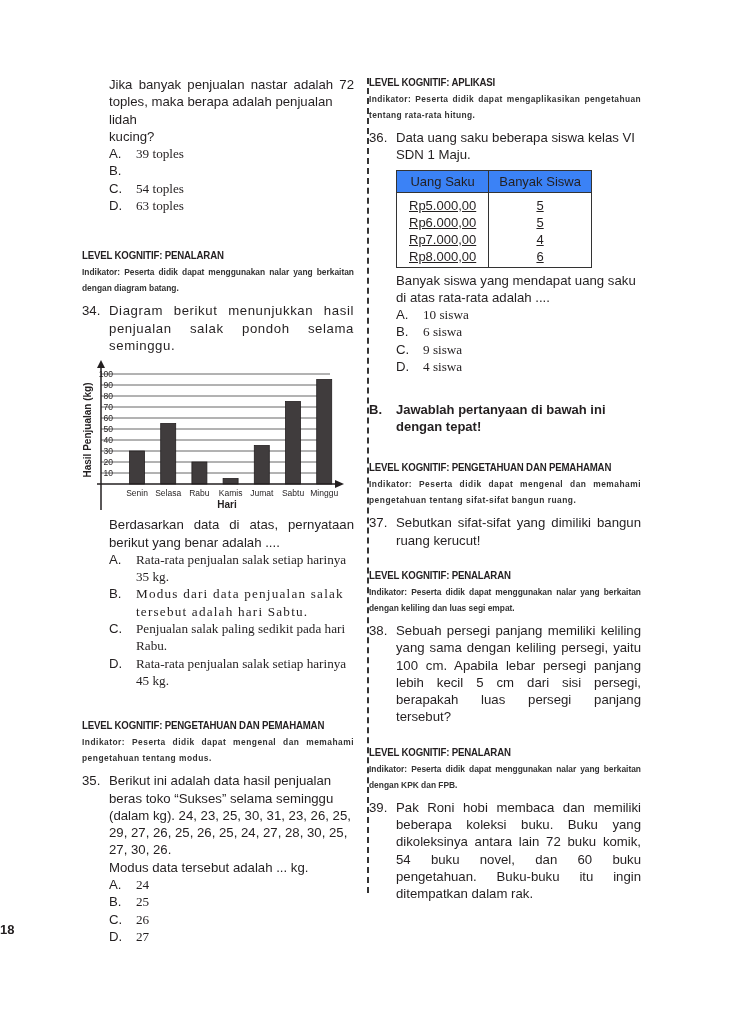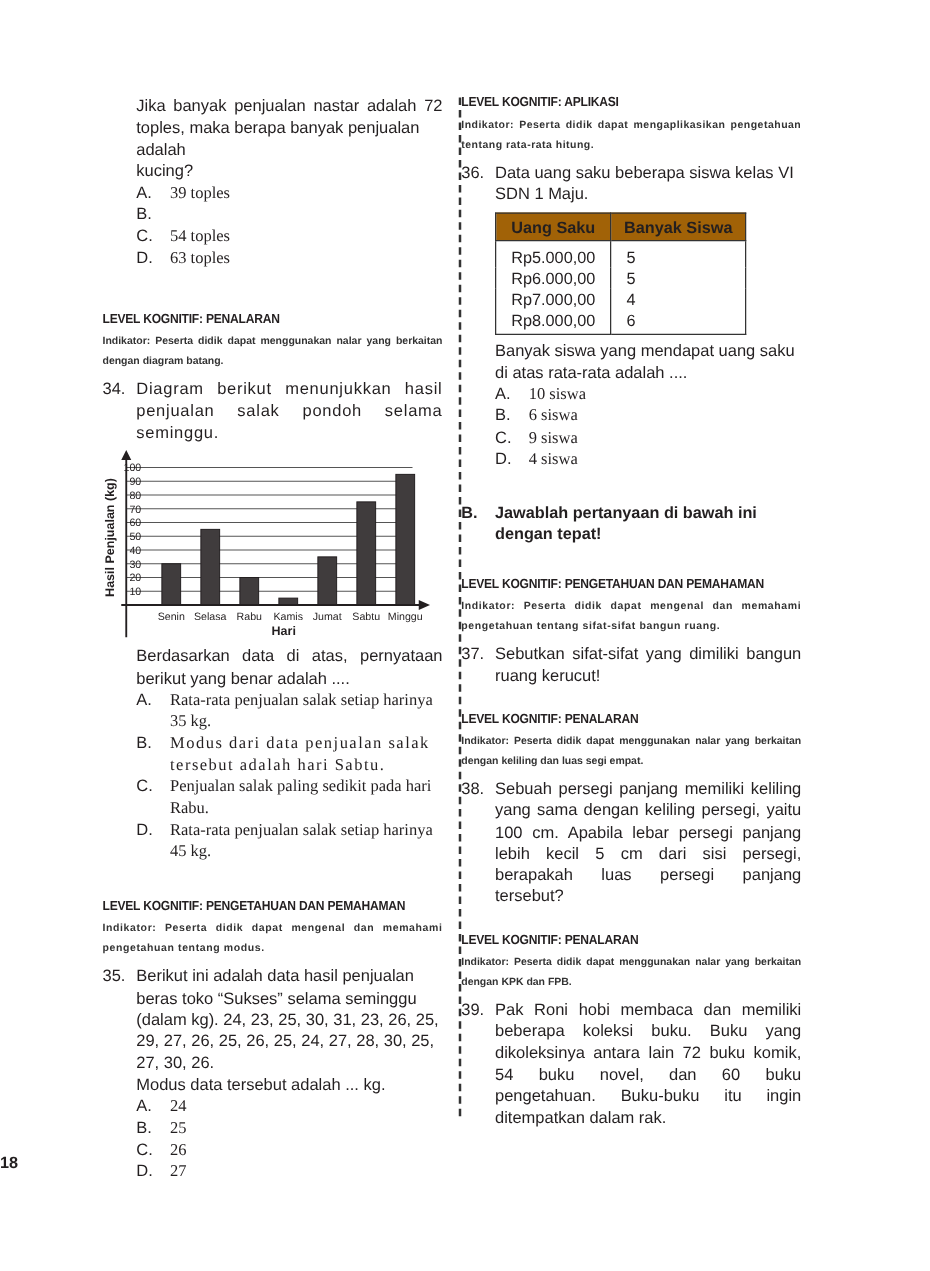--- a/index.html
+++ b/index.html
@@ -19,38 +19,38 @@
   .qbody { flex: 1; }
   .opt { display: flex; }
   .opt-l { width: 27px; flex: none; }
   .opt-t { flex: 1; font-family: Liberation Serif, serif; }
   .level { font-family: "Liberation Sans", sans-serif; font-weight: bold; font-size: 10.5px;
            letter-spacing: -0.2px; transform: scaleX(0.92); transform-origin: left; margin-bottom: 3px; }
   .indikator { font-size: 8.4px; line-height: 16px; font-weight: bold; color: #333; }
   .justify { text-align: justify; }
   .spread { text-align: justify; text-align-last: justify; }
   table.data { border-collapse: collapse; margin: 6px 0 4px 27px; font-size: 13px; }
-  table.data th { background: #a16207; border: 1.5px solid #333; padding: 3px 10px; font-weight: bold; }
-  table.data td { border-left: 1.5px solid #333; border-right: 1.5px solid #333; 
-                  padding: 0 12px; line-height: 17px; }
+  table.data th { background: #3b82f6; border: 1.5px solid #333; padding: 3px 10px; font-weight: normal; }
+  table.data td { border-left: 1.5px solid #333; border-right: 1.5px solid #333; text-align: center;
+                  padding: 0 12px; line-height: 17px; text-decoration: underline; }
   table.data tr.first td { padding-top: 4px; }
   table.data tr.last td { border-bottom: 1.5px solid #333; padding-bottom: 2px; }
   .section-b { font-weight: bold; font-size: 13px; line-height: 17px; display: flex; }
   .section-b .l { width: 27px; flex: none; }
   svg text { font-family: "Liberation Sans", sans-serif; }
 </style>
 </head>
 <body>
 
 <div class="divider"></div>
 
 <div class="col left">
   <div class="indent q-text">
     <div class="spread">Jika banyak penjualan nastar adalah 72</div>
-    <div>toples, maka berapa banyak penjualan adalah</div>
+    <div>toples, maka berapa adalah penjualan lidah</div>
     <div>kucing?</div>
     <div class="opt">
         <span class="opt-l">A.</span>
         <span class="opt-t">39 toples</span>
       </div>
     <div class="opt">
         <span class="opt-l">B.</span>
       </div>
     <div class="opt">
         <span class="opt-l">C.</span>

